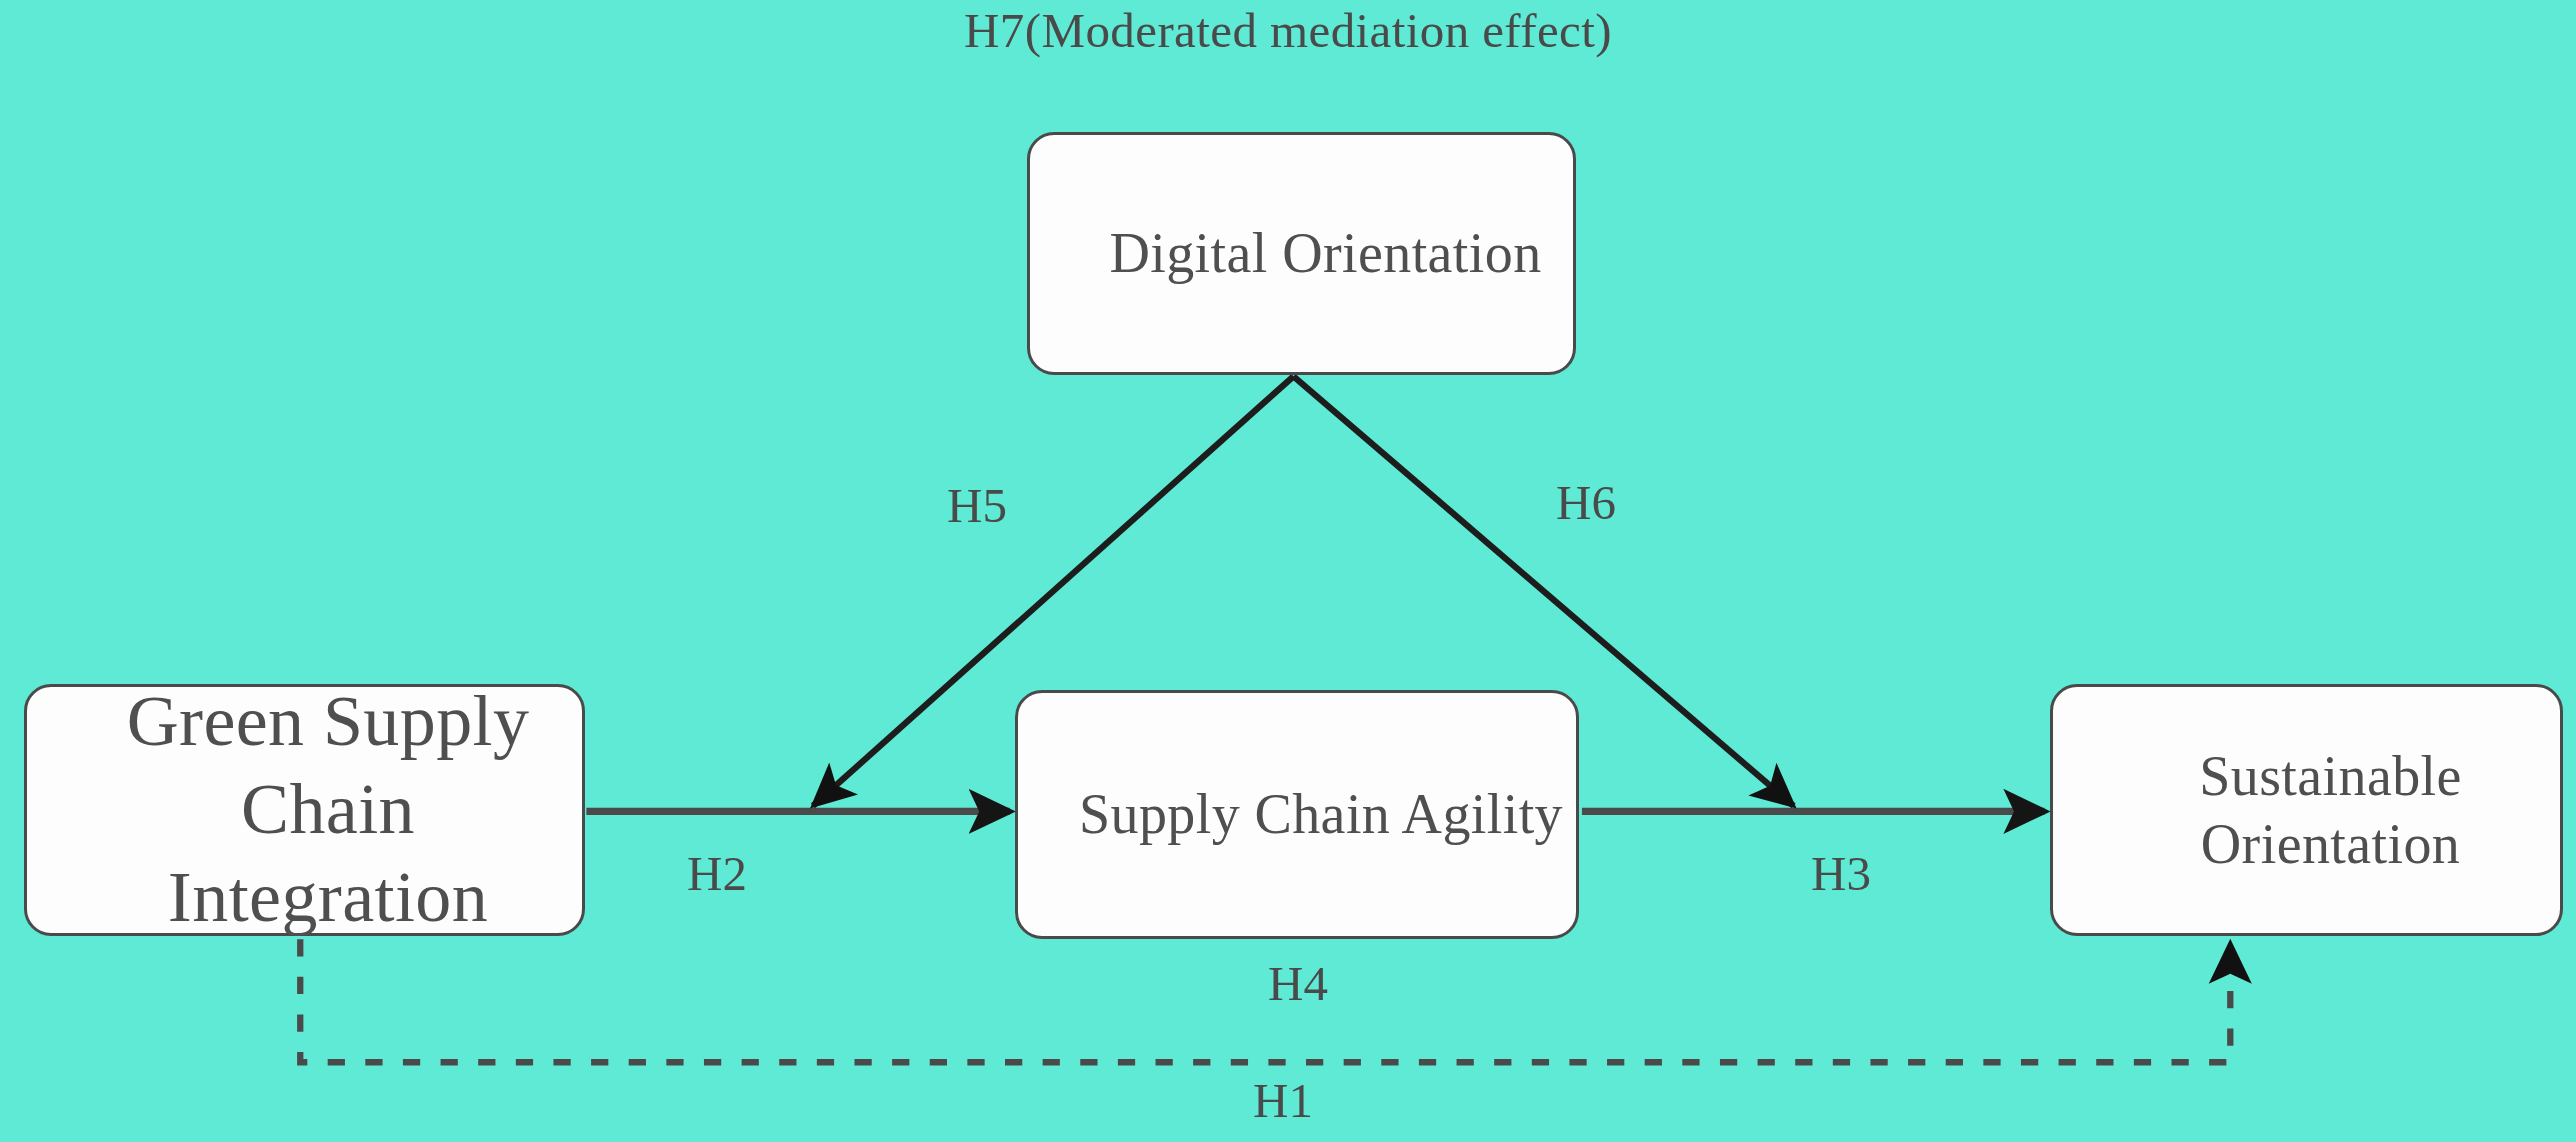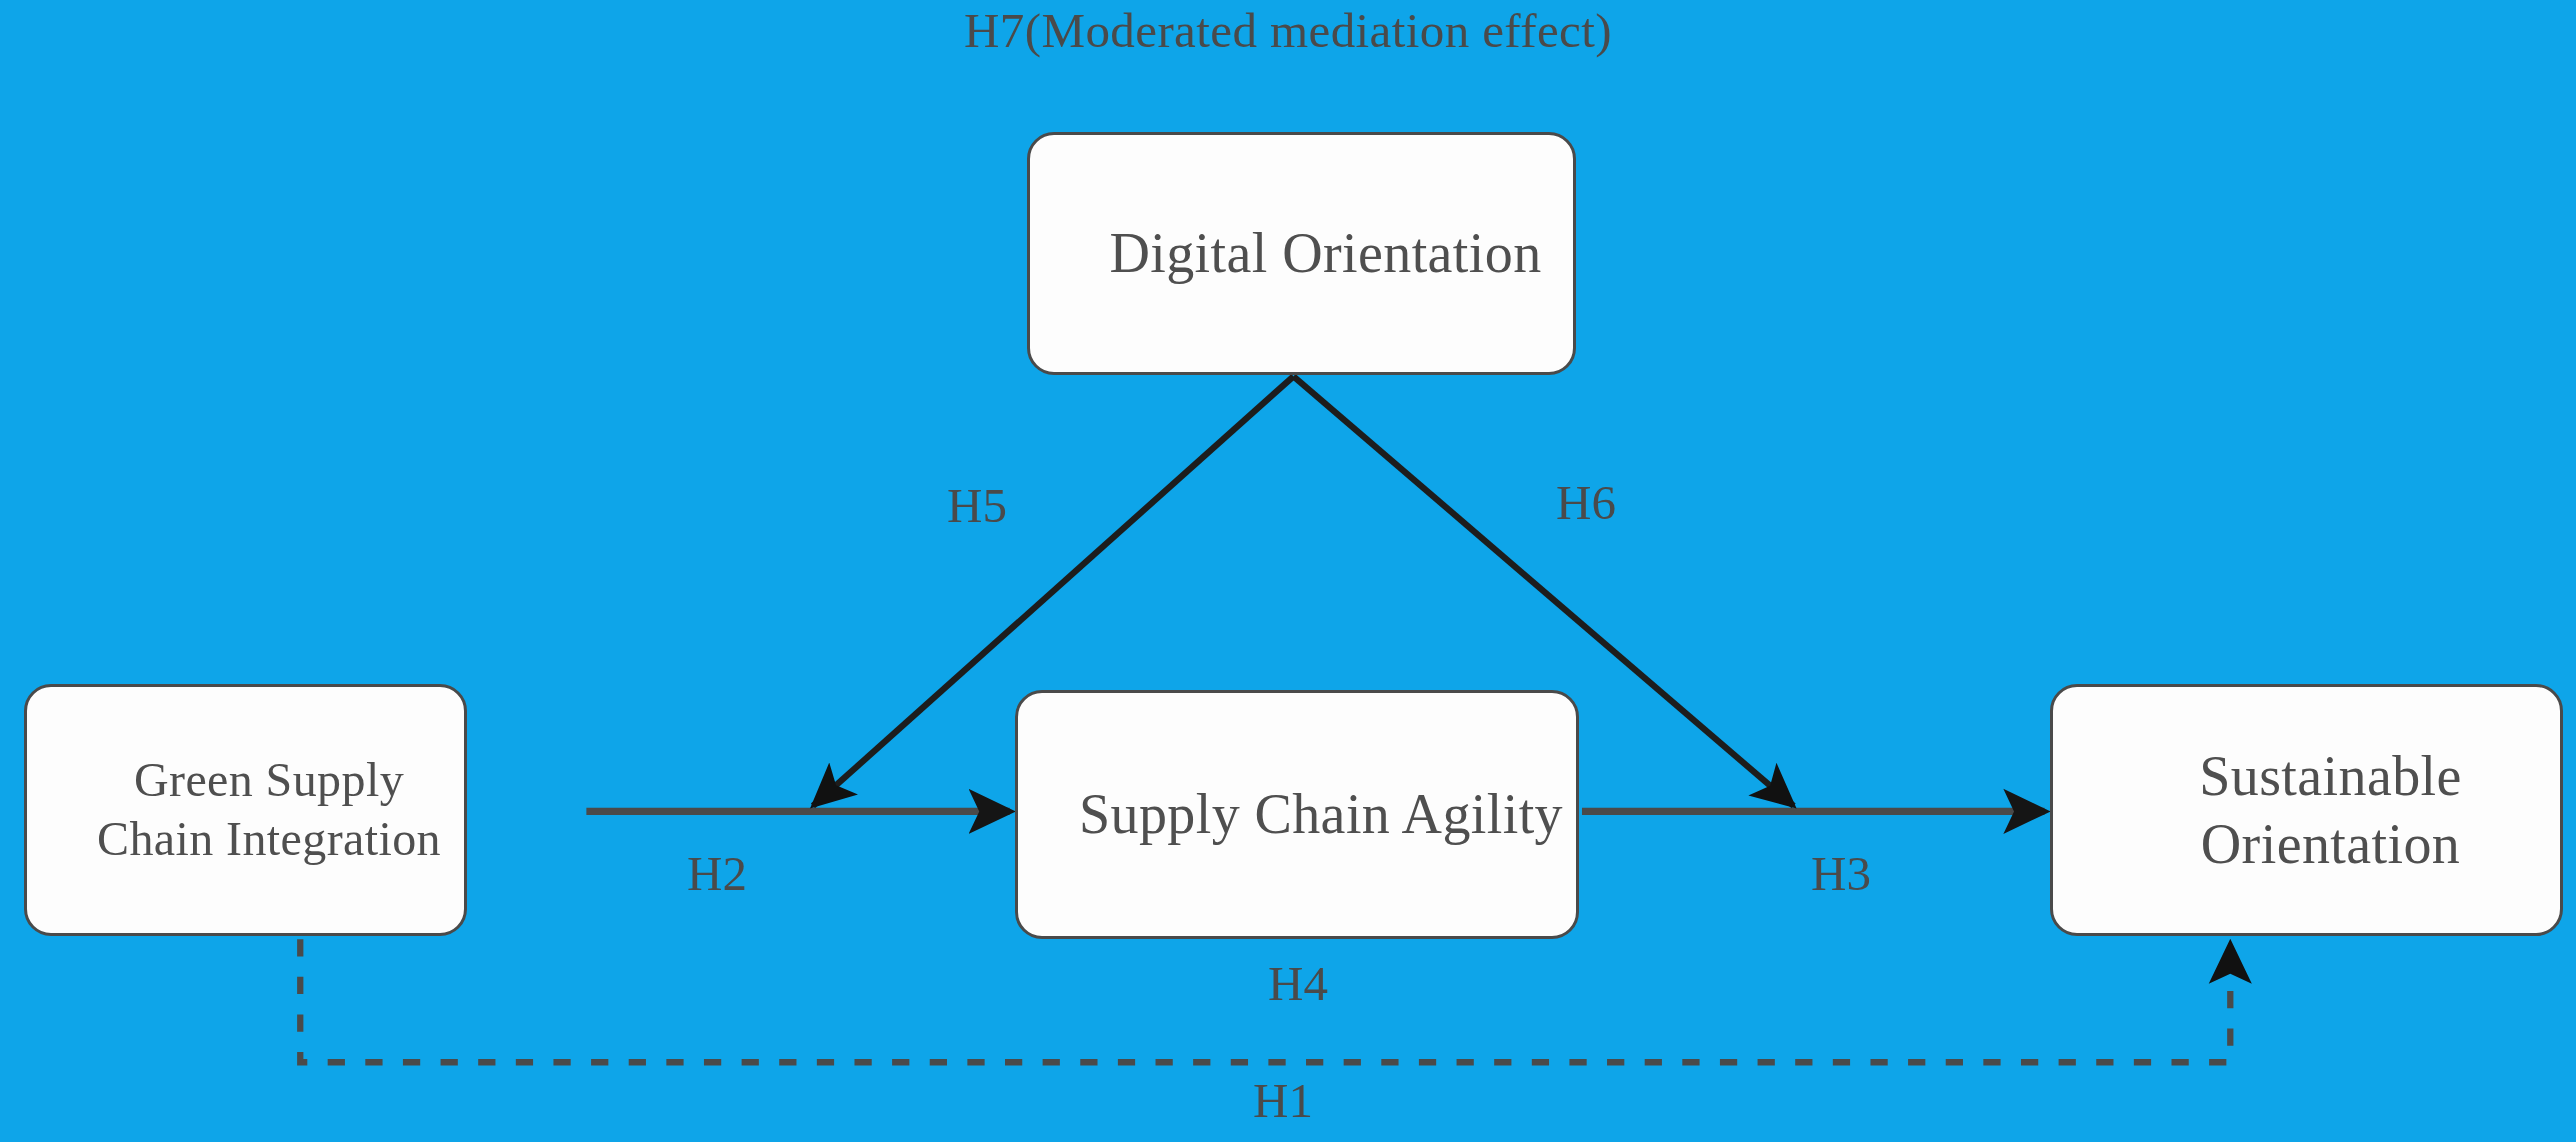--- a/index.html
+++ b/index.html
@@ -4,21 +4,21 @@
 <style>
   html, body {
     margin: 0;
     padding: 0;
     background: #ffffff;
   }
   #canvas {
     position: relative;
     width: 2576px;
     height: 1143px;
-    background: #0ea5e9;
+    background: #5eead4;
     overflow: hidden;
     font-family: "Liberation Serif", "DejaVu Serif", serif;
   }
   #diagram-svg {
     position: absolute;
     left: 0;
     top: 0;
     width: 2576px;
     height: 1143px;
   }
@@ -42,22 +42,22 @@
     display: block;
     width: 100%;
     padding: 0 6.3px;
     box-sizing: border-box;
   }
   #box-digital-orientation {
     left: 1027px; top: 132px; width: 549px; height: 243px;
     font-size: 56px;
   }
   #box-green-supply-chain-integration {
-    left: 23.5px; top: 684px; width: 443px; height: 252px;
-    font-size: 48px;
+    left: 23.5px; top: 684px; width: 561px; height: 252px;
+    font-size: 72px;
   }
   #box-supply-chain-agility {
     left: 1015px; top: 690px; width: 564px; height: 249px;
     font-size: 56px;
   }
   #box-sustainable-performance {
     left: 2050px; top: 684px; width: 513px; height: 252px;
     font-size: 56px;
   }
   .diagram-title {

